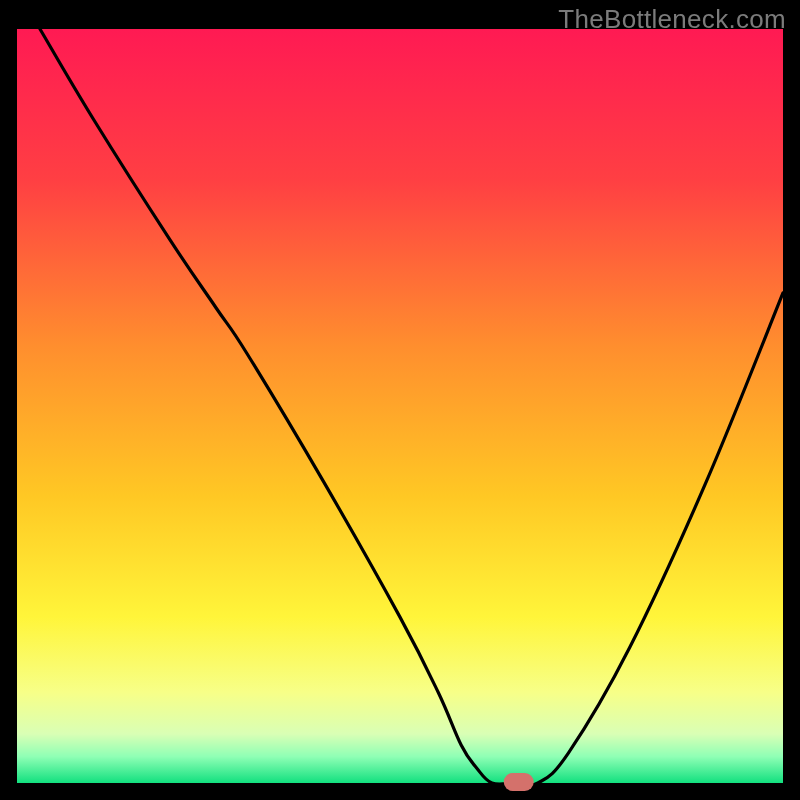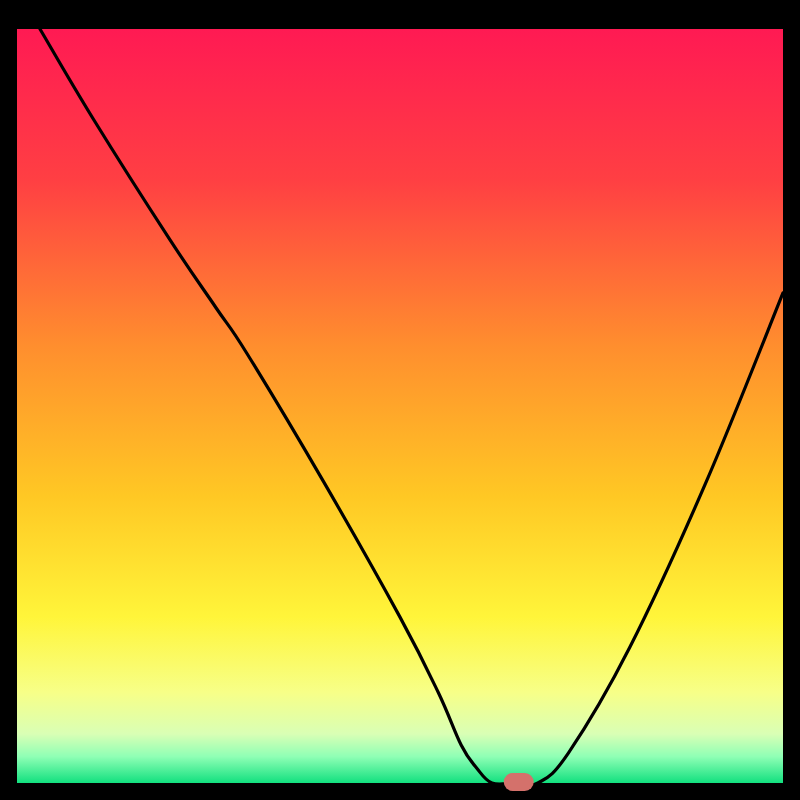--- a/index.html
+++ b/index.html
@@ -26,20 +26,21 @@
     font-weight: 500;
     letter-spacing: 0.3px;
     user-select: none;
   }
   svg { display: block; }
 </style>
 </head>
 <body>
 
 <div class="stage">
+  <div class="watermark">TheBottleneck.com</div>
 
   <svg id="chart-svg" width="800" height="800">
     <defs>
       <linearGradient id="bg-grad" x1="0" y1="0" x2="0" y2="1">
           <stop offset="0%" stop-color="#ff1a53"></stop>
           <stop offset="20%" stop-color="#ff3f43"></stop>
           <stop offset="42%" stop-color="#ff8e2e"></stop>
           <stop offset="62%" stop-color="#ffc824"></stop>
           <stop offset="78%" stop-color="#fff53a"></stop>
           <stop offset="88%" stop-color="#f7ff88"></stop>

